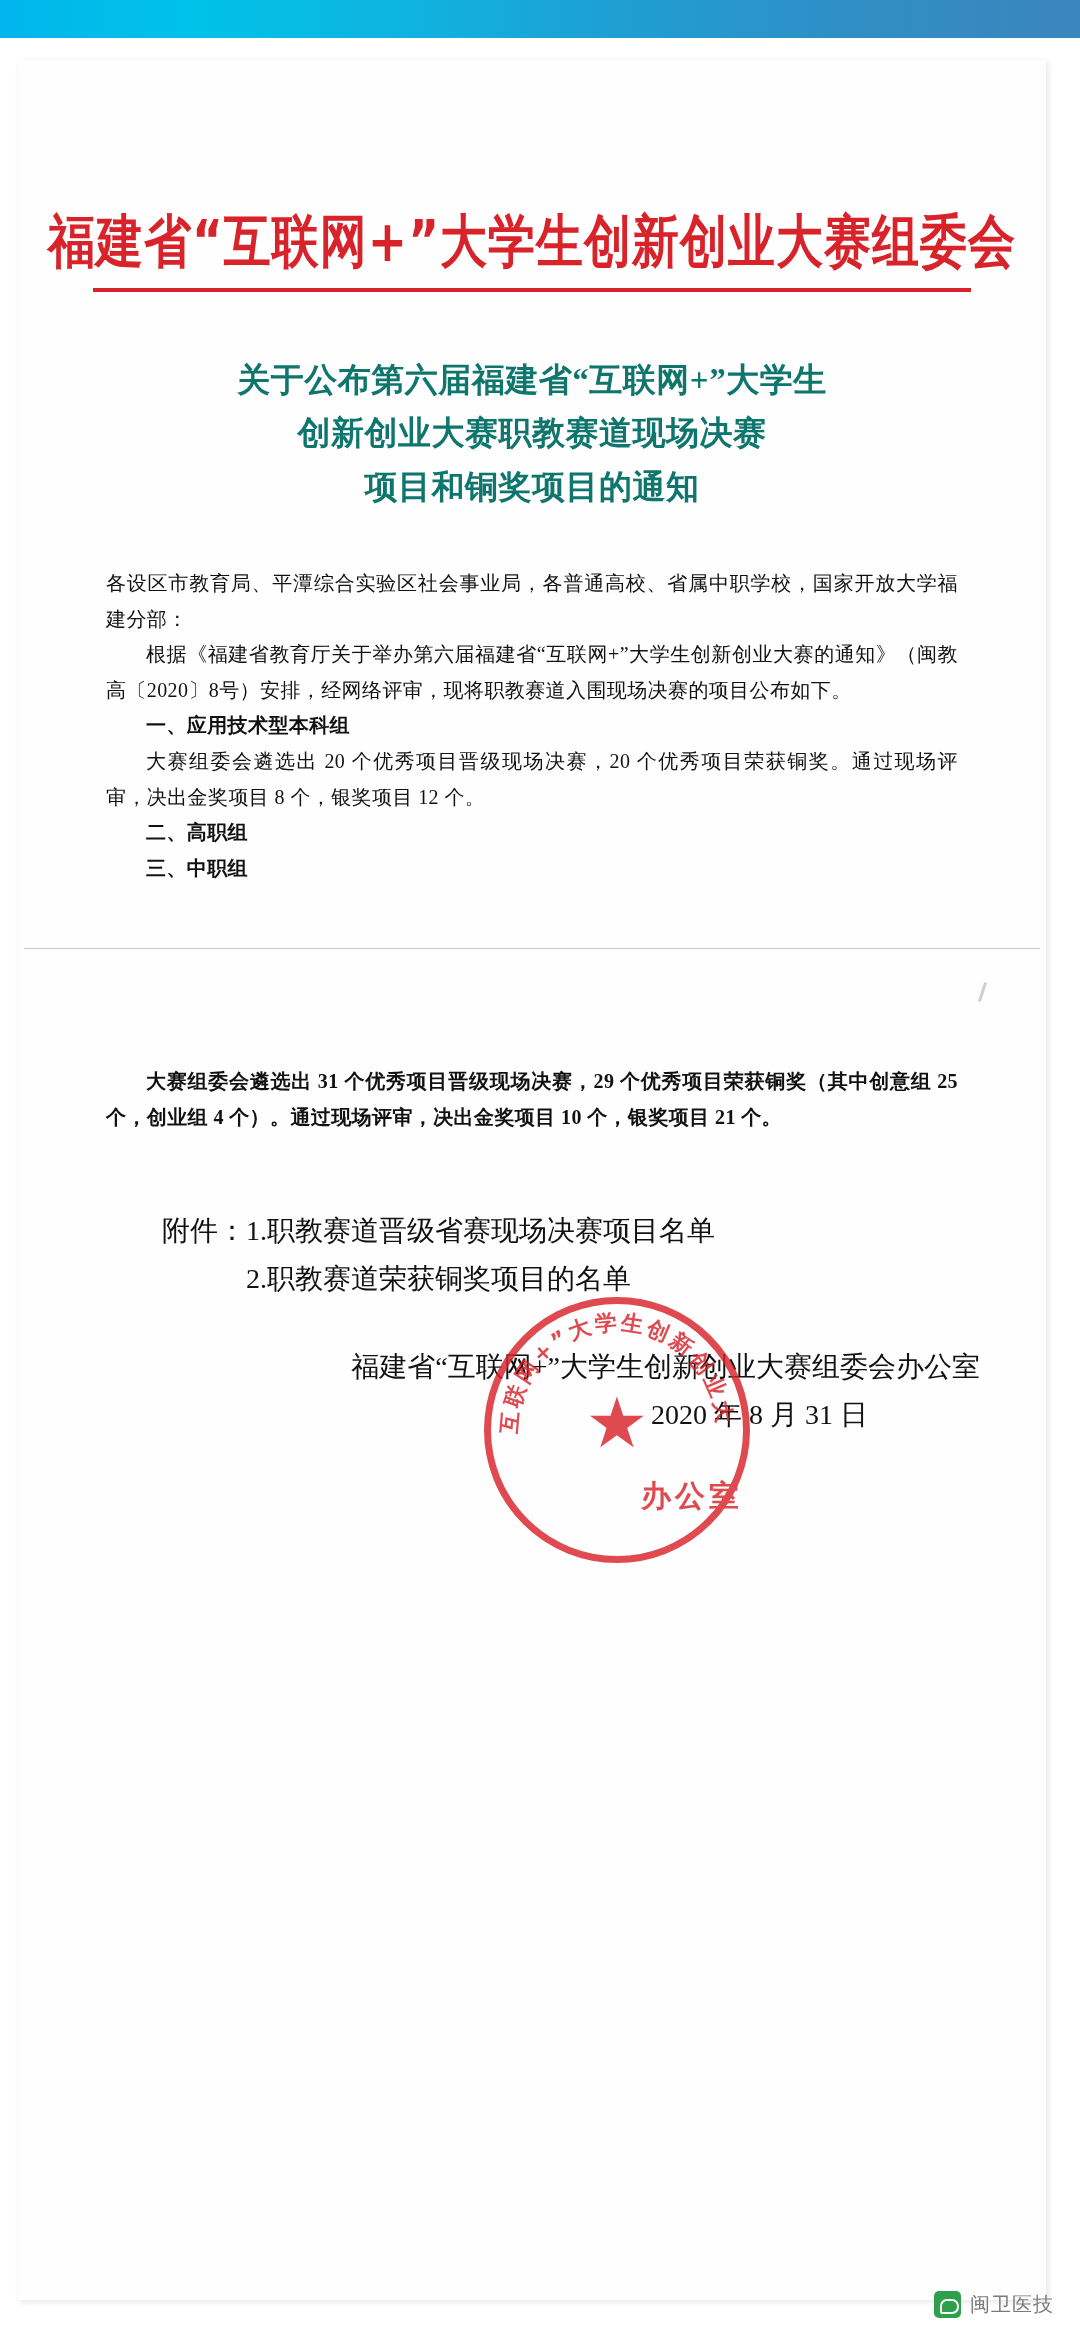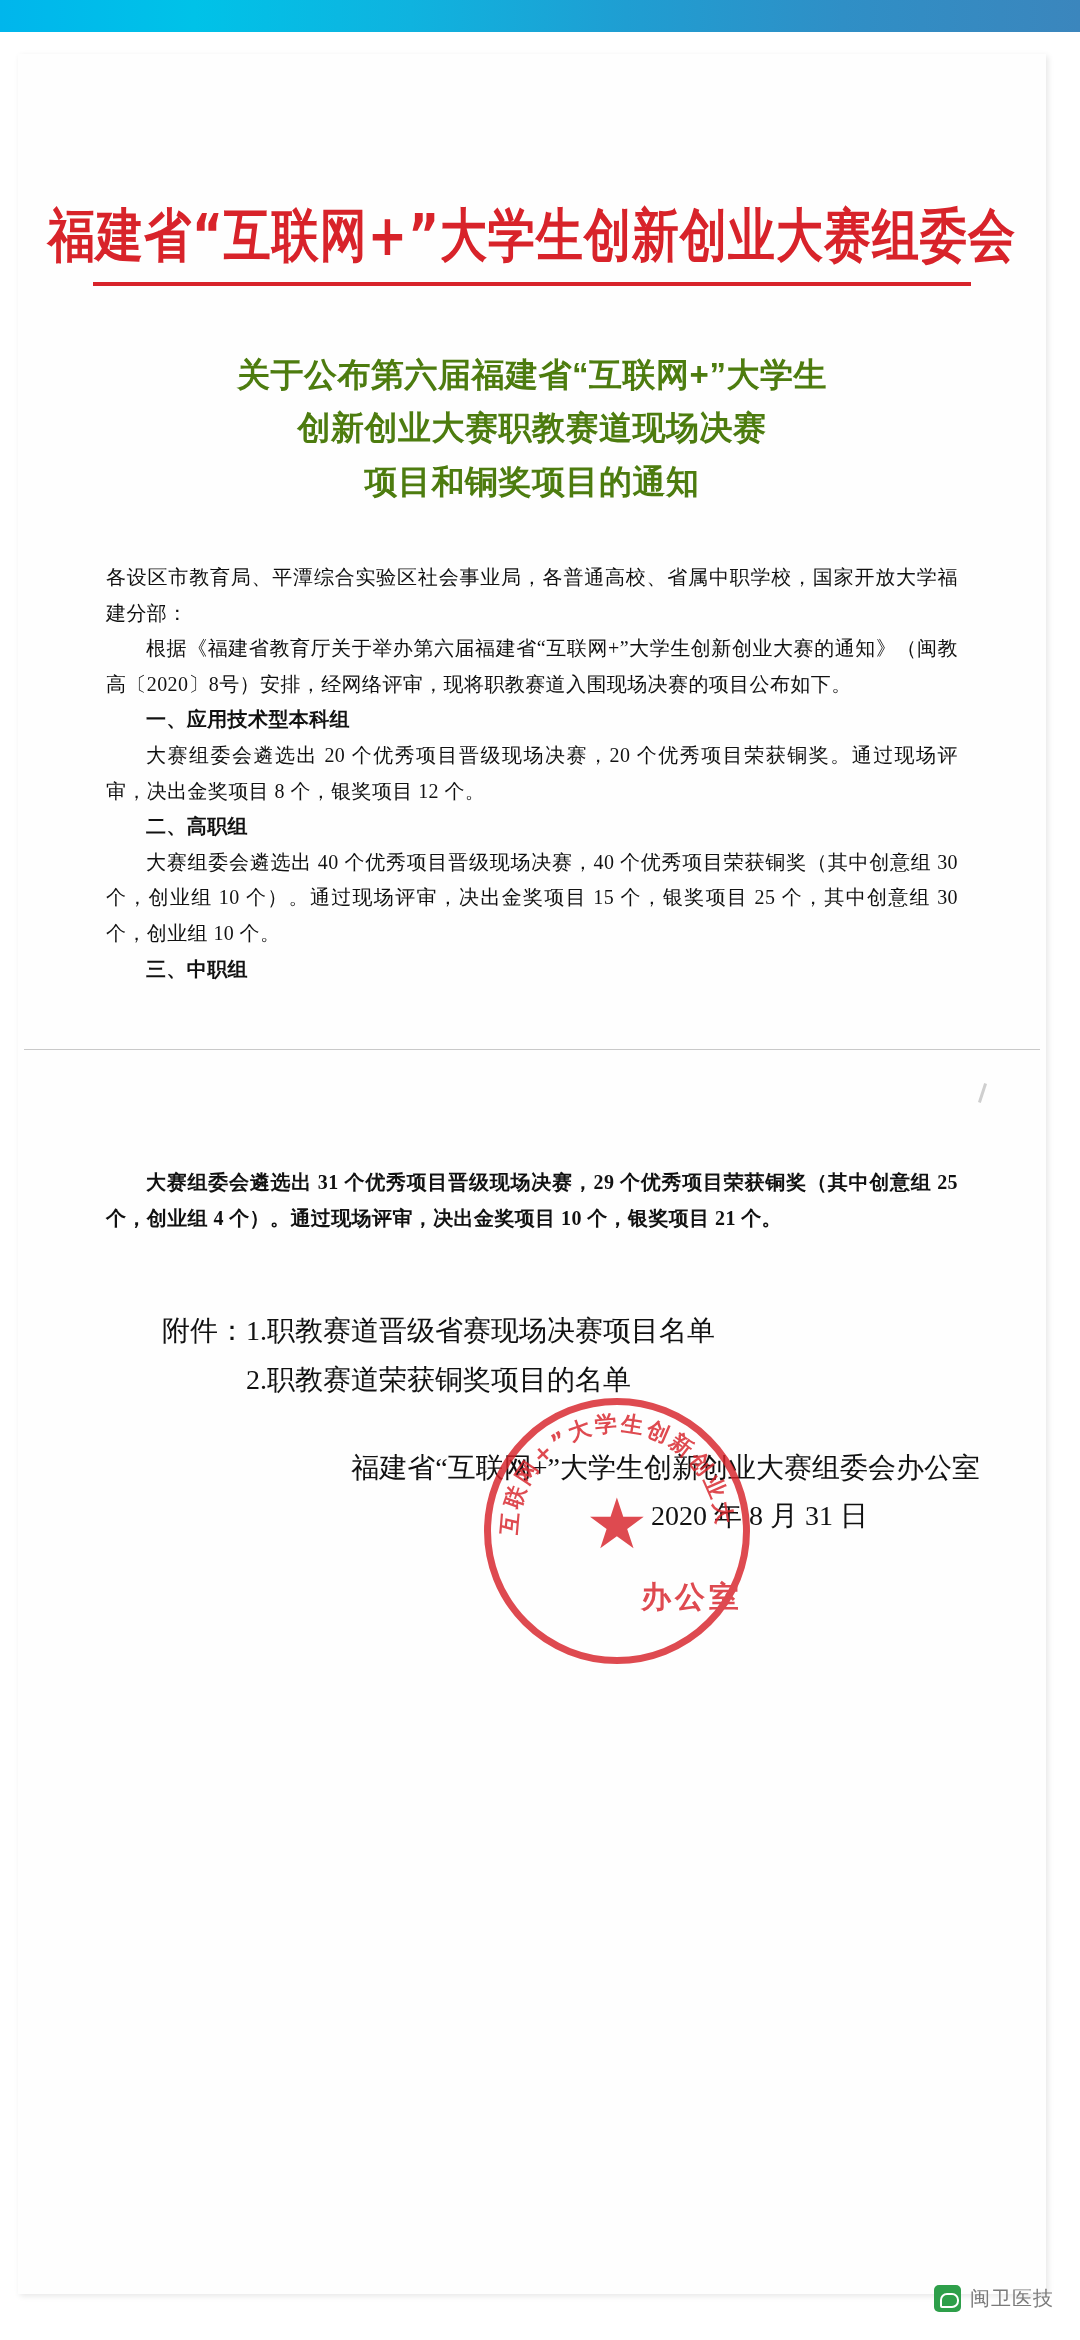--- a/index.html
+++ b/index.html
@@ -20,21 +20,21 @@
     position: absolute;
     top: 0; left: 0;
     width: 1080px;
     height: 38px;
     background: linear-gradient(90deg, #00b6ec 0%, #00c2e8 18%, #0fb3df 38%, #1f9ed2 58%, #2f8fc6 78%, #3b86bd 100%);
   }
 
   
   .page {
     position: absolute;
-    top: 32px;
+    top: 38px;
     left: 0;
     width: 1080px;
     height: 2302px;
     background: #ffffff;
   }
   .page-inner {
     position: absolute;
     top: 22px;
     left: 18px;
     width: 1028px;
@@ -70,22 +70,22 @@
     margin: 26px auto 0 auto;
     width: 878px;
     height: 4px;
     background: #d8232a;
   }
 
   
   .doc-title {
     margin-top: 62px;
     text-align: center;
-    color: #4d7c0f;
-    font-family: Liberation Sans, sans-serif;
+    color: #0f766e;
+    font-family: Liberation Serif, serif;
     font-weight: bold;
     font-size: 33px;
     line-height: 1.62;
     letter-spacing: 0.5px;
   }
   .doc-title div { white-space: nowrap; }
 
   
   .body-text {
     margin: 52px 88px 0 88px;
@@ -243,21 +243,20 @@
         <div>创新创业大赛职教赛道现场决赛</div>
         <div>项目和铜奖项目的通知</div>
       </div>
 
       <div class="body-text">
         <p>各设区市教育局、平潭综合实验区社会事业局，各普通高校、省属中职学校，国家开放大学福建分部：</p>
         <p class="indent">根据《福建省教育厅关于举办第六届福建省“互联网+”大学生创新创业大赛的通知》（闽教高〔2020〕8号）安排，经网络评审，现将职教赛道入围现场决赛的项目公布如下。</p>
         <p class="section-head">一、应用技术型本科组</p>
         <p class="indent">大赛组委会遴选出 20 个优秀项目晋级现场决赛，20 个优秀项目荣获铜奖。通过现场评审，决出金奖项目 8 个，银奖项目 12 个。</p>
         <p class="section-head">二、高职组</p>
-        <p class="indent">大赛组委会遴选出 40 个优秀项目晋级现场决赛，40 个优秀项目荣获铜奖（其中创意组 30 个，创业组 10 个）。通过现场评审，决出金奖项目 15 个，银奖项目 25 个，其中创意组 30 个，创业组 10 个。</p>
         <p class="section-head">三、中职组</p>
       </div>
 
       <div class="fragment-gap">
         <div class="fragment-rule"></div>
         <div class="page-mark"></div>
       </div>
 
       <div class="body-text" style="margin-top:58px;font-weight:bold;">
         <p class="indent">大赛组委会遴选出 31 个优秀项目晋级现场决赛，29 个优秀项目荣获铜奖（其中创意组 25 个，创业组 4 个）。通过现场评审，决出金奖项目 10 个，银奖项目 21 个。</p>

